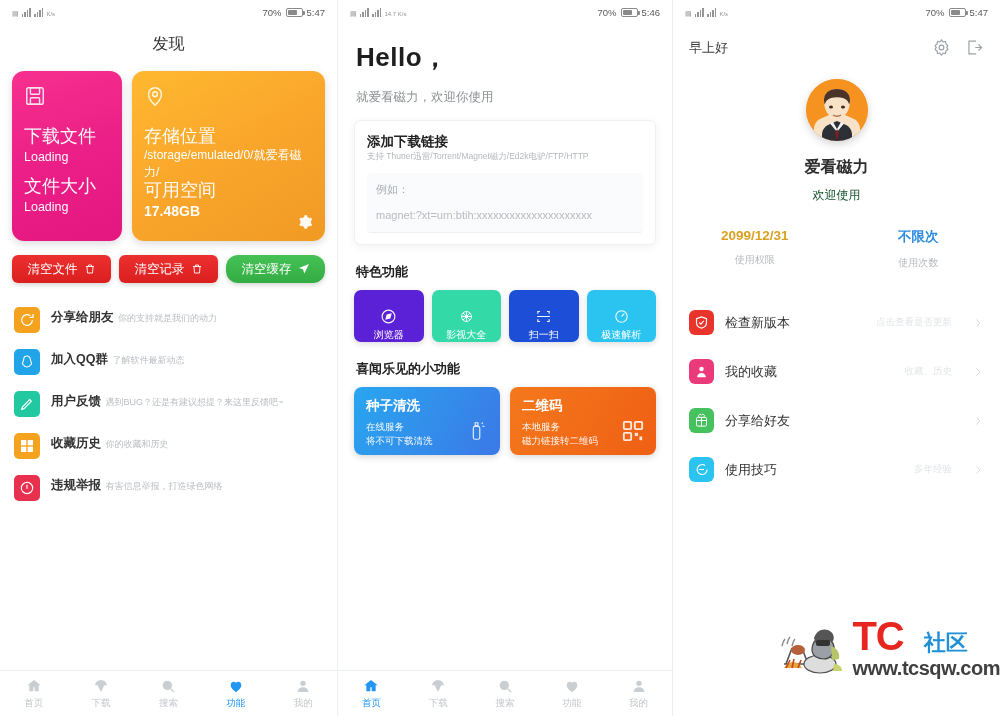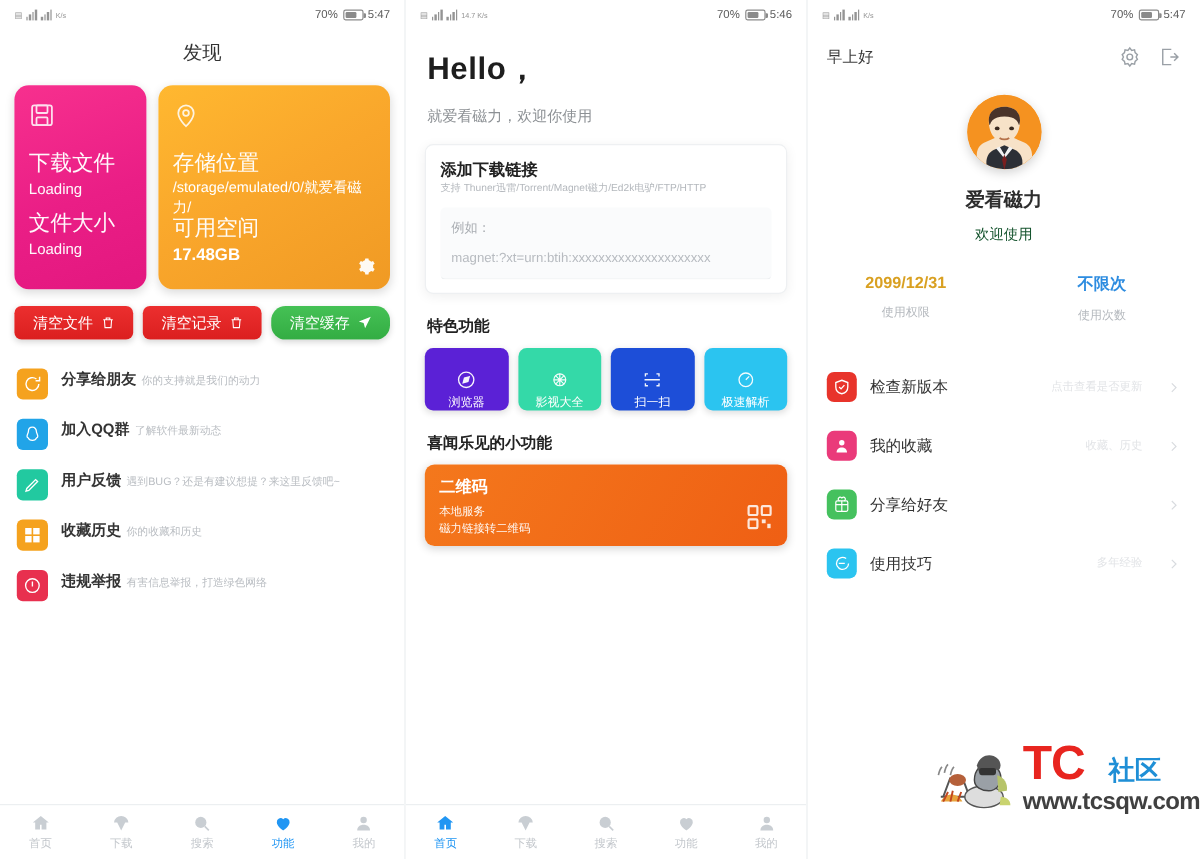--- a/index.html
+++ b/index.html
@@ -391,20 +391,30 @@
         <svg viewBox="0 0 24 24" fill="none" stroke="#fff" stroke-width="1.5" opacity=".8">
             <circle cx="12" cy="12" r="8"></circle>
             <path d="M12 12l4-4"></path>
           </svg>
         <span class="fl">极速解析</span>
       </div>
     </div>
 
     <div class="sect">喜闻乐见的小功能</div>
     <div class="bgrid">
+      <div class="bcell" style="background:linear-gradient(120deg,#29a6ef,#3b78e7)">
+        <div class="bt">种子清洗</div>
+        <div class="bs">在线服务</div>
+        <div class="bs" style="margin-top:1px">将不可下载清洗</div>
+        <svg class="bic" viewBox="0 0 24 24" fill="none" stroke="#fff" stroke-width="1.3">
+            <path d="M10 3h3v3h-3z"></path>
+            <rect x="8" y="7" width="7" height="14" rx="2"></rect>
+            <path d="M17 4l1.5-1M18 7h2"></path>
+          </svg>
+      </div>
       <div class="bcell" style="background:linear-gradient(120deg,#f4781c,#ef5f14)">
         <div class="bt">二维码</div>
         <div class="bs">本地服务</div>
         <div class="bs" style="margin-top:1px">磁力链接转二维码</div>
         <svg class="bic" viewBox="0 0 24 24" fill="#fff">
             <rect x="2" y="2" width="8" height="8" rx="1" fill="none" stroke="#fff" stroke-width="2"></rect>
             <rect x="14" y="2" width="8" height="8" rx="1" fill="none" stroke="#fff" stroke-width="2"></rect>
             <rect x="2" y="14" width="8" height="8" rx="1" fill="none" stroke="#fff" stroke-width="2"></rect>
             <rect x="14" y="14" width="3.5" height="3.5"></rect>
             <rect x="19" y="18" width="3" height="4"></rect>

